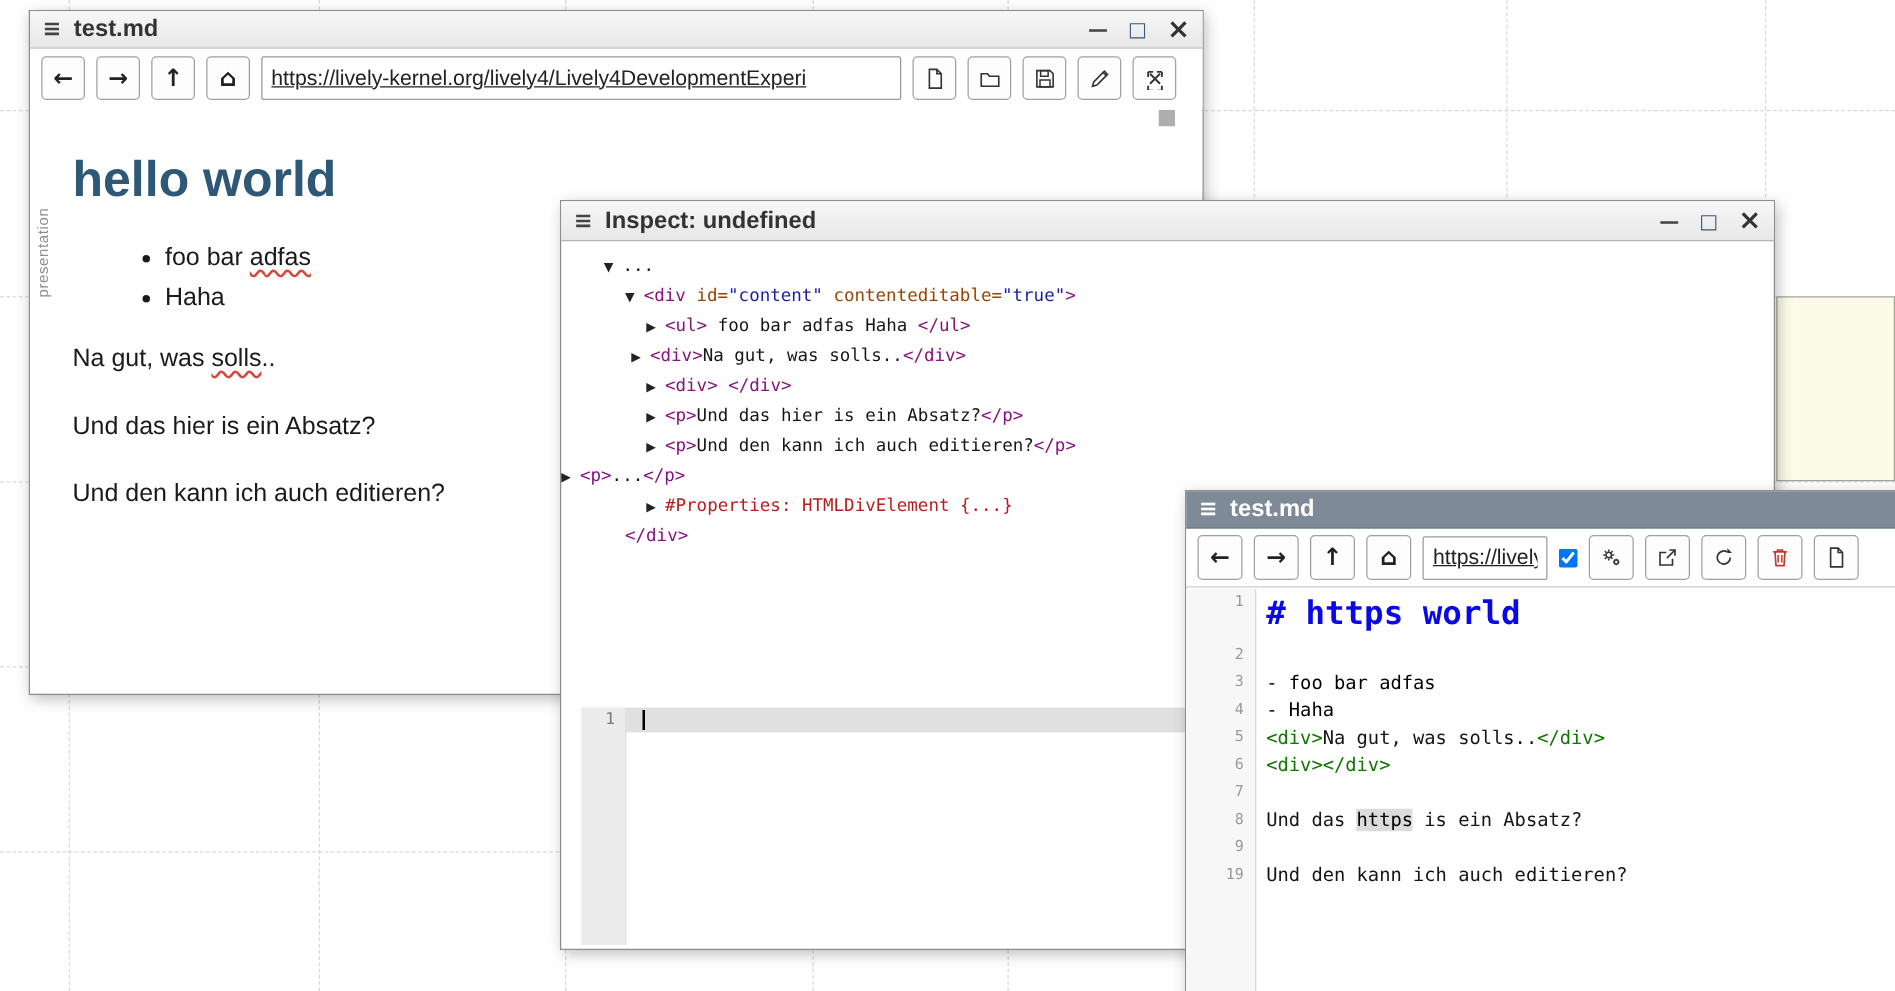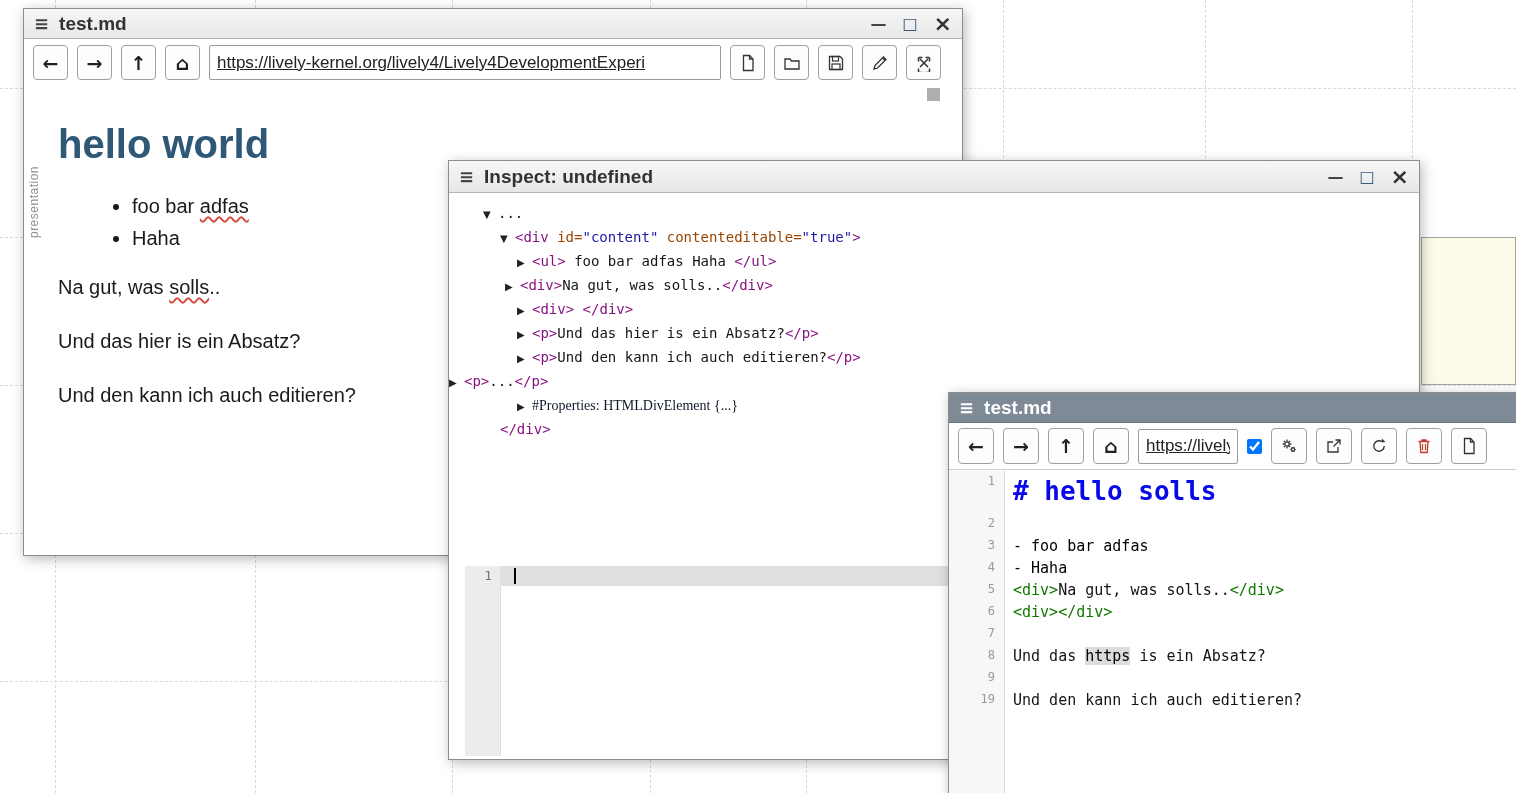--- a/index.html
+++ b/index.html
@@ -55,21 +55,21 @@
   
   .w-inspector { left:448px; top:160px; width:972px; height:600px; z-index:20; }
   .w-inspector .titlebar { height:32px; }
   .tree { font-family:"DejaVu Sans Mono",monospace; font-size:14px; padding-top:9px; }
   .tree-row { line-height:22px; white-space:pre; }
   .arr { font-family:"DejaVu Sans",sans-serif; font-size:10px; color:#222; display:inline-block; width:15px; }
   .tag { color:#881280; }
   .attr { color:#994500; }
   .val { color:#1a1aa6; }
   .plain { color:#151515; }
-  .props { color:#0f172a;font-family:Liberation Serif, serif; }
+  .props { color:#b91c1c; }
 
   .subeditor { position:absolute; left:16px; top:405px; bottom:3px; width:500px;
     font-family:"DejaVu Sans Mono",monospace; }
   .sub-gutter { position:absolute; left:0; top:0; bottom:0; width:36px; background:#ececec;
     border-right:1px solid #ddd; }
   .sub-num { position:absolute; top:2px; right:8px; color:#777; font-size:13px; }
   .sub-line { position:absolute; left:36px; top:0; right:0; height:20px; background:#e0e0e0; }
   .caret { position:absolute; left:13px; top:2px; width:2px; height:16px; background:#000; }
 
   
@@ -252,21 +252,21 @@
           <path d="M4.5 1.5h6l3.5 3.5v11.5h-9.5z" fill="none" stroke="#333" stroke-width="1.3"></path>
           <path d="M10.5 1.5v3.5h3.5" fill="none" stroke="#333" stroke-width="1.3"></path>
         </svg>
     </button>
   </div>
 
   <div class="editor">
     <div class="gutter-bg"></div>
   <div class="ed-row big">
         <span class="ln">1</span>
-        <span class="code"><span class="md-header"># hello solls</span></span>
+        <span class="code"><span class="md-header"># https world</span></span>
       </div>
       <div class="ed-row">
         <span class="ln">2</span>
         <span class="code"></span>
       </div>
       <div class="ed-row">
         <span class="ln">3</span>
         <span class="code"><span class="md-list">- foo bar adfas</span></span>
       </div>
       <div class="ed-row">

